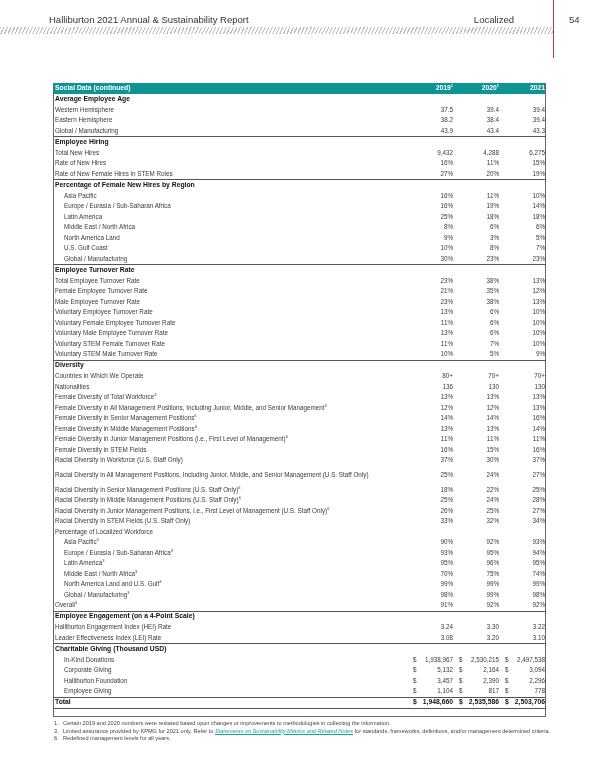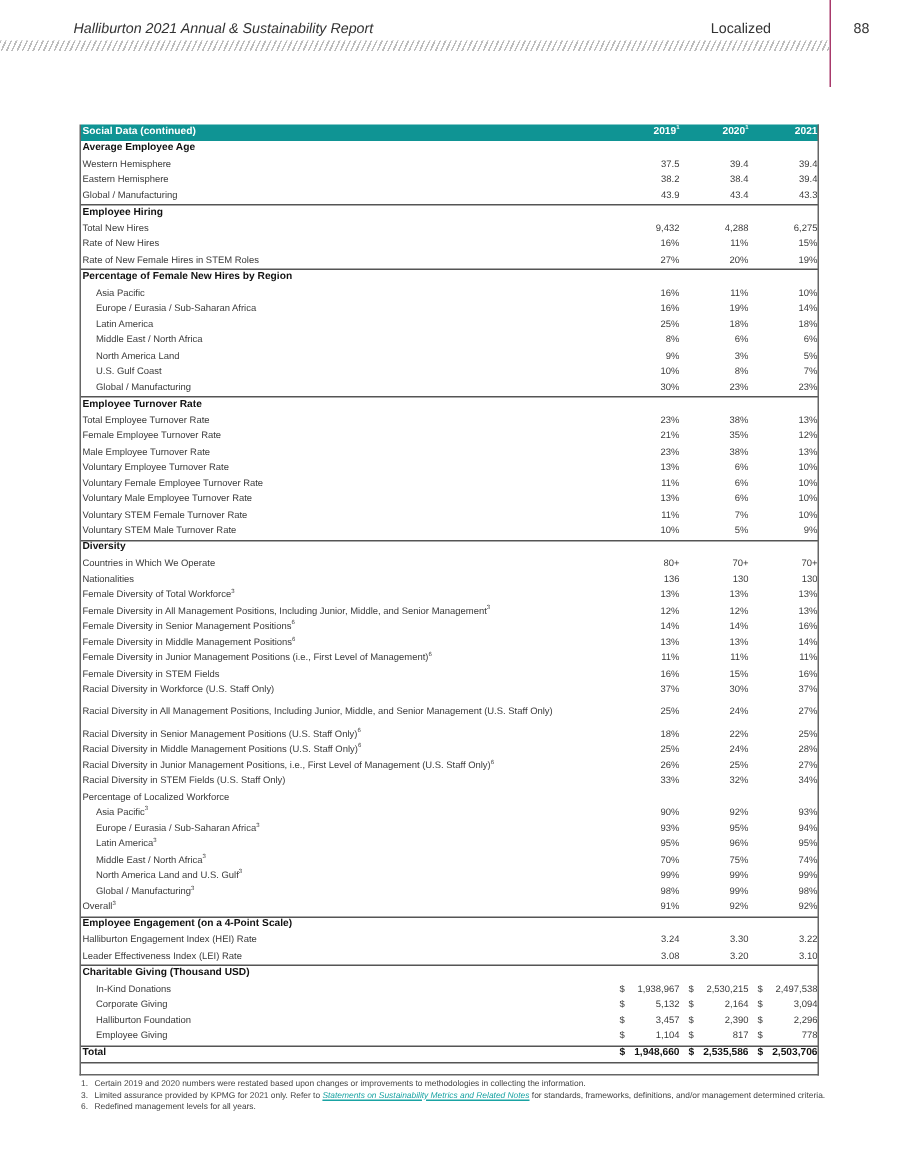--- a/index.html
+++ b/index.html
@@ -1,17 +1,17 @@
 <!DOCTYPE html>
 <html><head>
 <meta charset="utf-8">
 <style>
   html, body { margin:0; padding:0; background:#ffffff; }
   body { width:600px; height:776px; position:relative; overflow:hidden; font-family:"Liberation Sans", sans-serif; color:#3a3a3a; }
-  .hdr-title { position:absolute; left:49px; top:14px; font-size:9.5px; color:#333;font-style:italic; }
+  .hdr-title { position:absolute; left:49px; top:14px; font-size:9.5px; color:#333; }
   .hdr-section { position:absolute; right:86px; top:14px; font-size:9.5px; color:#333; }
   .hdr-page { position:absolute; left:569px; top:14px; font-size:9.5px; color:#333; }
   .vline { position:absolute; left:553px; top:0; width:1.2px; height:58px; background:#a8396b; }
   .hatch { position:absolute; left:0; top:27px; width:553px; height:7px;
     background: repeating-linear-gradient(115deg, #bcbcbc 0px, #bcbcbc 1px, transparent 1px, transparent 3.2px); }
   table.data { position:absolute; left:54px; top:83px; width:492px; border-collapse:collapse; font-size:6.3px; line-height:1; }
   table.data td { padding:0 1px; height:10.5px; vertical-align:middle; white-space:nowrap; }
   table.data tr.head td { background:#0f9494; color:#fff; font-weight:bold; font-size:6.8px; height:11px; }
   table.data tr.head td.num { text-align:right; }
   table.data tr.sec td { font-weight:bold; color:#111; font-size:6.8px; border-top:1px solid #555; }
@@ -26,21 +26,21 @@
   .note { display:flex; }
   .note .n { width:9px; flex:none; }
   .note a { color:#19a3a3; text-decoration:underline; font-style:italic; }
 </style>
 </head>
 <body>
 
 <div class="hdr-title">Halliburton 2021 Annual &amp; Sustainability Report</div>
 <div class="hdr-section">Localized</div>
 <div class="vline"></div>
-<div class="hdr-page">88</div>
+<div class="hdr-page">54</div>
 <div class="hatch"></div>
 
 <table class="data">
   <tbody id="tbody">
       <tr class="head">
         <td>Social Data (continued)</td>
         <td class="num" colspan="1"><span>2019</span><sup>1</sup></td>
         <td class="num" colspan="1"><span>2020</span><sup>1</sup></td>
         <td class="num" colspan="1"><span>2021</span></td>
       </tr>

